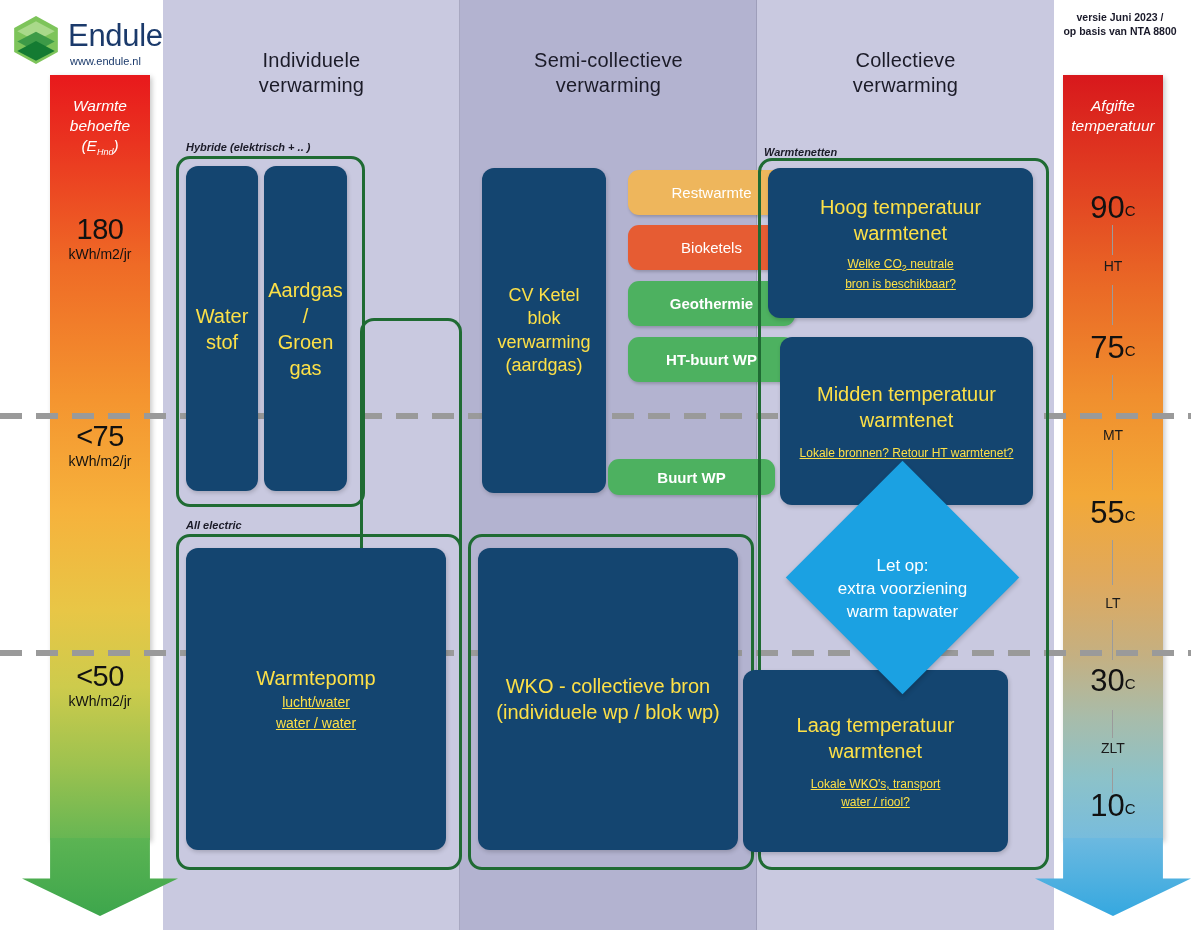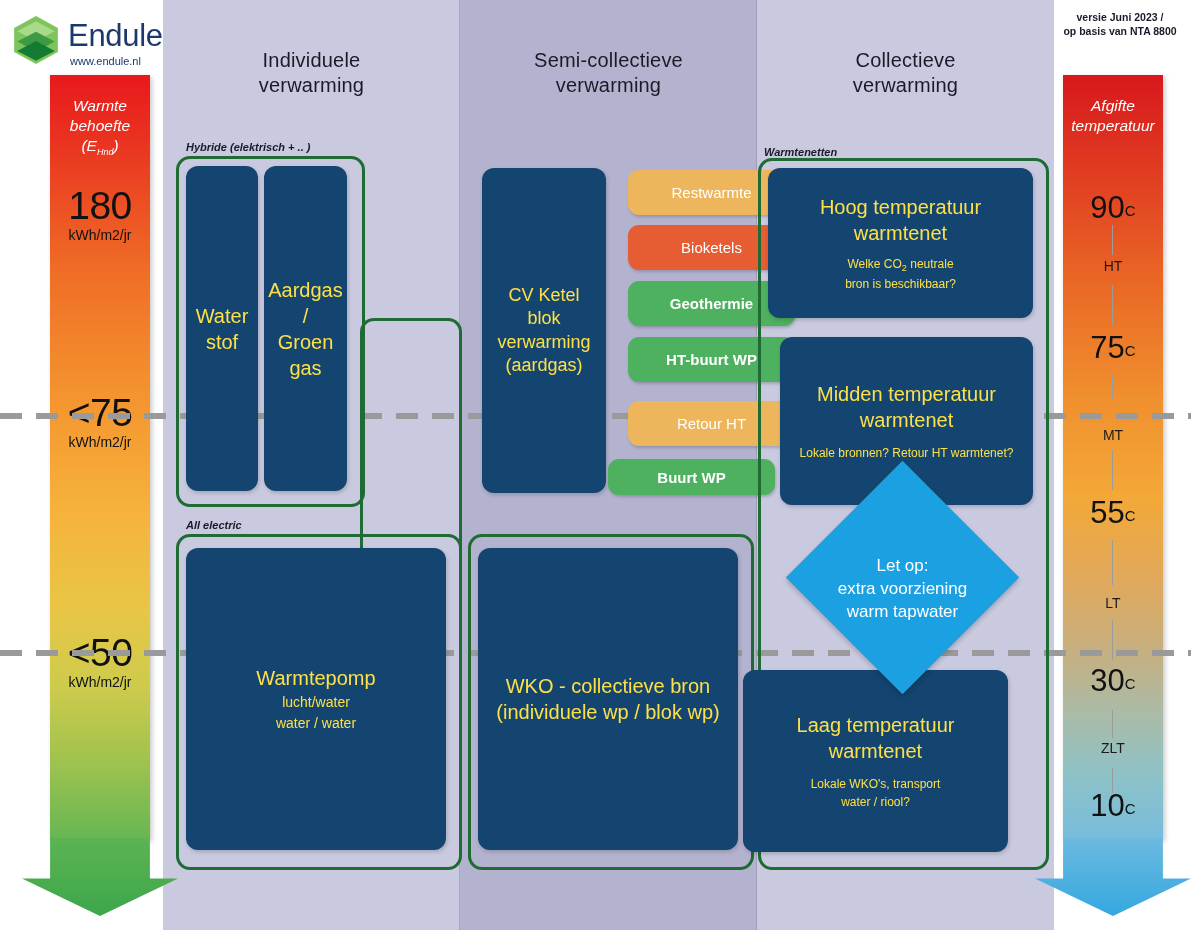--- a/index.html
+++ b/index.html
@@ -52,40 +52,40 @@
     background:linear-gradient(to bottom,#6cb9e0,#35a8e0);
     clip-path:polygon(18% 0%,82% 0%,82% 52%,100% 52%,50% 100%,0% 52%,18% 52%);
     filter:drop-shadow(2px 2px 4px rgba(0,0,0,.22));}
 
   .gbar-head{position:absolute;width:100px;text-align:center;font-style:italic;
     color:#ffffff;font-size:15.5px;line-height:1.3;}
   #left-head{left:50px;top:96px;}
   #right-head{left:1063px;top:96px;}
 
   .scale-label{position:absolute;text-align:center;color:#111;}
-  .scale-big{font-size:39px;line-height:1;letter-spacing:-.5px;}
+  .scale-big{font-size:29px;line-height:1;letter-spacing:-.5px;margin-top:29px;}
   .scale-unit{font-size:14px;line-height:1.2;margin-top:2px;}
   .left-mark{left:50px;width:100px;}
   .right-mark{left:1063px;width:100px;}
   .deg{font-size:31px;}
   .deg small{font-size:15px;vertical-align:2px;}
   .tier{position:absolute;left:1063px;width:100px;text-align:center;font-size:14px;color:#1a1a1a;}
   .tickline{position:absolute;left:1112px;width:1px;background:#9b9b9b;}
 
   
   .bracket{position:absolute;border:3px solid #1f6b33;border-radius:14px;background:transparent;}
   .bracket-label{position:absolute;font-size:11px;font-style:italic;font-weight:bold;color:#1b1b28;white-space:nowrap;}
 
   
   .navy{position:absolute;background:#144570;border-radius:12px;
     color:#fde047;display:flex;align-items:center;justify-content:center;text-align:center;
     box-shadow:1px 2px 4px rgba(0,0,0,.18);}
   .navy .ttl{font-size:20px;line-height:1.3;}
   .navy .ttl.sm{font-size:18px;}
-  .navy .sub{font-size:14px;line-height:1.35;margin-top:2px;}
+  .navy .sub{font-size:14px;line-height:1.35;margin-top:2px;text-decoration:underline;}
   .navy .sub.xs{font-size:12px;}
   .navy .inner{padding:6px 10px;}
 
   
   .pill{position:absolute;border-radius:11px;display:flex;align-items:center;justify-content:center;
     color:#ffffff;font-size:15px;box-shadow:1px 2px 3px rgba(0,0,0,.18);}
   .pill.amber{background:#eeb65c;}
   .pill.red{background:#e65c33;}
   .pill.green{background:#4db160;font-weight:bold;}
 
@@ -241,23 +241,20 @@
     </div>
   <div class="pill red" style="left:628px;top:225px;width:167px;height:45px">
       <span>Bioketels</span>
     </div>
   <div class="pill green" style="left:628px;top:281px;width:167px;height:45px">
       <span>Geothermie</span>
     </div>
   <div class="pill green" style="left:628px;top:337px;width:167px;height:45px">
       <span>HT-buurt WP</span>
     </div>
-  <div class="pill amber" style="left:628px;top:401px;width:167px;height:45px">
-      <span>Retour HT</span>
-    </div>
   <div class="pill green" style="left:608px;top:459px;width:167px;height:36px">
       <span>Buurt WP</span>
     </div>
 
   <div class="bracket-label" style="left:764px;top:146px">Warmtenetten</div>
   <div class="bracket" style="left:758px;top:158px;width:285px;height:706px"></div>
 
   <div class="navy" style="left:768px;top:168px;width:265px;height:150px">
     <div class="inner">
       <div class="ttl">Hoog temperatuur</div>

